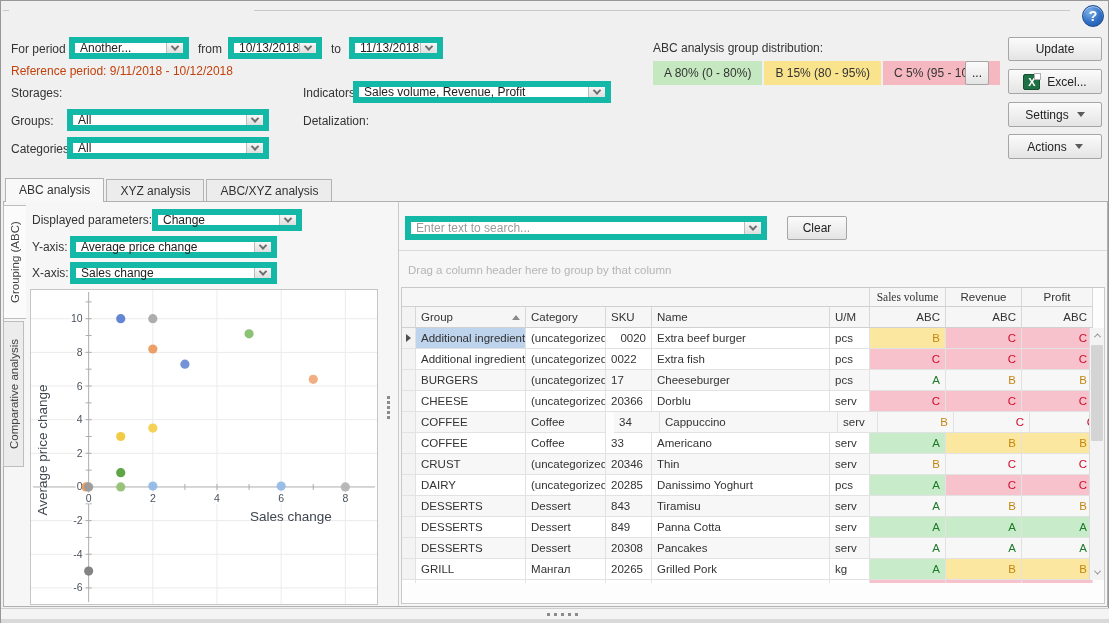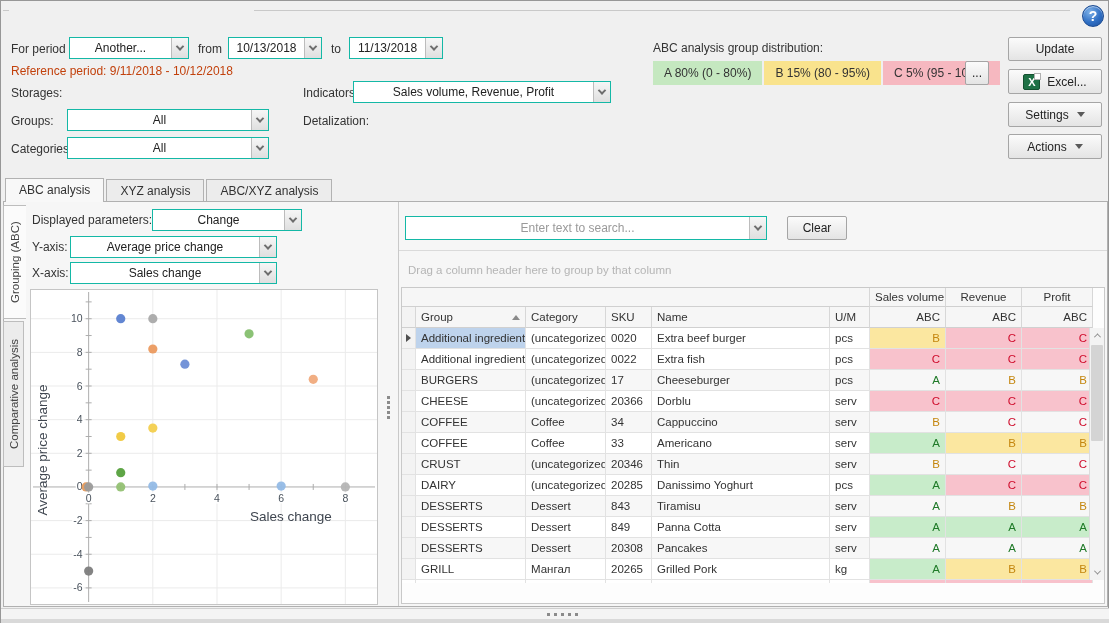--- a/index.html
+++ b/index.html
@@ -15,22 +15,22 @@
   .title-rule-l { position:absolute; top:9px; left:2px; width:6px; border-top:1px solid #c9c9c9; }
   .help-btn { position:absolute; left:1081px; top:4px; width:22px; height:22px; border-radius:50%;
       background:radial-gradient(circle at 35% 30%, #7fb2e8 0%, #2f6fc4 55%, #1d4f9c 100%);
       border:1px solid #1a4a92; color:#fff; font-weight:bold; font-size:14px;
       text-align:center; line-height:20px; cursor:pointer; box-shadow:inset 0 1px 1px rgba(255,255,255,.6); }
 
   
   .btn { position:absolute; background:linear-gradient(#fbfbfb,#e4e4e4);
       border:1px solid #a5a5a5; border-radius:2px; font-size:12px; color:#222;
       display:flex; align-items:center; justify-content:center; cursor:pointer; }
-  .combo { position:absolute; background:#fff; border:1px solid #14b8a6; display:flex;
-      align-items:center; cursor:pointer;text-align:center; }
+  .combo { position:absolute; background:#fff; border:6px solid #14b8a6; display:flex;
+      align-items:center; cursor:pointer; }
   .combo .val { flex:1; padding:0 5px; font-size:12px; color:#222; white-space:nowrap; overflow:hidden; }
   .combo .dd { width:17px; align-self:stretch; border-left:1px solid #bcbcbc;
       background:linear-gradient(#f6f6f6,#dfdfdf); display:flex; align-items:center; justify-content:center; }
   .chev { width:6px; height:6px; border-right:2px solid #6d6d6d; border-bottom:2px solid #6d6d6d;
       transform:rotate(45deg) translate(-1px,-1px); }
   .chev.up { transform:rotate(-135deg) translate(-1px,-1px); }
   .caret { width:0; height:0; border-left:4px solid transparent; border-right:4px solid transparent;
       border-top:5px solid #5a5a5a; margin-left:8px; }
 
   
@@ -325,40 +325,40 @@
           </span>
       </div>
       <button class="btn" style="left:388px;top:14px;width:60px;height:24px">Clear</button>
       <div class="search-row-line"></div>
       <div class="hint">Drag a column header here to group by that column</div>
 
       <div class="grid-frame">
         <div id="grid">
             <div class="g-row g-band">
               <div class="g-cell" style="width: 468px;"></div>
-              <div class="g-cell" style="width: 76px;">Sales volume</div>
+              <div class="g-cell" style="width: 76px; font-family: Liberation Serif, serif;">Sales volume</div>
               <div class="g-cell" style="width: 76px;">Revenue</div>
               <div class="g-cell" style="width: 71px;">Profit</div>
             </div>
             <div class="g-row g-head">
               <div class="g-cell marker" style="width: 14px;"></div>
               <div class="g-cell" style="width: 110px;">Group<i class="sortarrow"></i></div>
               <div class="g-cell" style="width: 80px;">Category</div>
               <div class="g-cell" style="width: 46px;">SKU</div>
               <div class="g-cell" style="width: 178px;">Name</div>
               <div class="g-cell" style="width: 40px;">U/M</div>
               <div class="g-cell c-abc" style="width: 76px;">ABC</div>
               <div class="g-cell c-abc" style="width: 76px;">ABC</div>
               <div class="g-cell c-abc" style="width: 71px;">ABC</div>
             </div>
             <div class="g-row">
               <div class="g-cell marker" style="width: 14px;"><i class="rowmark"></i></div>
               <div class="g-cell sel-cell" style="width: 110px;">Additional ingredients</div>
               <div class="g-cell" style="width: 80px;">(uncategorized)</div>
-              <div class="g-cell" style="width: 46px;">0020</div>
+              <div class="g-cell" style="width: 46px; text-align: right;">0020</div>
               <div class="g-cell" style="width: 178px;">Extra beef burger</div>
               <div class="g-cell" style="width: 40px;">pcs</div>
               <div class="g-cell c-abc abc-B" style="width: 76px;">B</div>
               <div class="g-cell c-abc abc-C" style="width: 76px;">C</div>
               <div class="g-cell c-abc abc-C" style="width: 71px;">C</div>
             </div>
             <div class="g-row">
               <div class="g-cell marker" style="width: 14px;"></div>
               <div class="g-cell" style="width: 110px;">Additional ingredients</div>
               <div class="g-cell" style="width: 80px;">(uncategorized)</div>
@@ -388,21 +388,21 @@
               <div class="g-cell" style="width: 178px;">Dorblu</div>
               <div class="g-cell" style="width: 40px;">serv</div>
               <div class="g-cell c-abc abc-C" style="width: 76px;">C</div>
               <div class="g-cell c-abc abc-C" style="width: 76px;">C</div>
               <div class="g-cell c-abc abc-C" style="width: 71px;">C</div>
             </div>
             <div class="g-row g-alt">
               <div class="g-cell marker" style="width: 14px;"></div>
               <div class="g-cell" style="width: 110px;">COFFEE</div>
               <div class="g-cell" style="width: 80px;">Coffee</div>
-              <div class="g-cell" style="width: 46px;">34</div>
+              <div class="g-cell" style="width: 46px; margin-left: 8px;">34</div>
               <div class="g-cell" style="width: 178px;">Cappuccino</div>
               <div class="g-cell" style="width: 40px;">serv</div>
               <div class="g-cell c-abc abc-B" style="width: 76px;">B</div>
               <div class="g-cell c-abc abc-C" style="width: 76px;">C</div>
               <div class="g-cell c-abc abc-C" style="width: 71px;">C</div>
             </div>
             <div class="g-row">
               <div class="g-cell marker" style="width: 14px;"></div>
               <div class="g-cell" style="width: 110px;">COFFEE</div>
               <div class="g-cell" style="width: 80px;">Coffee</div>

